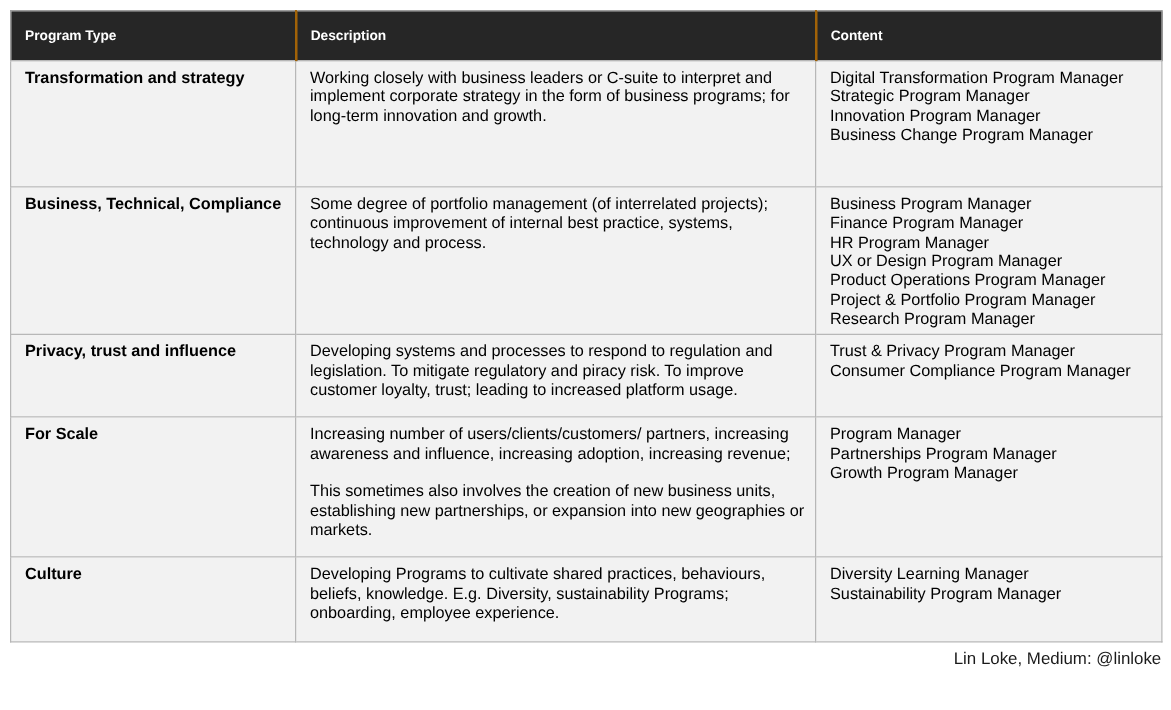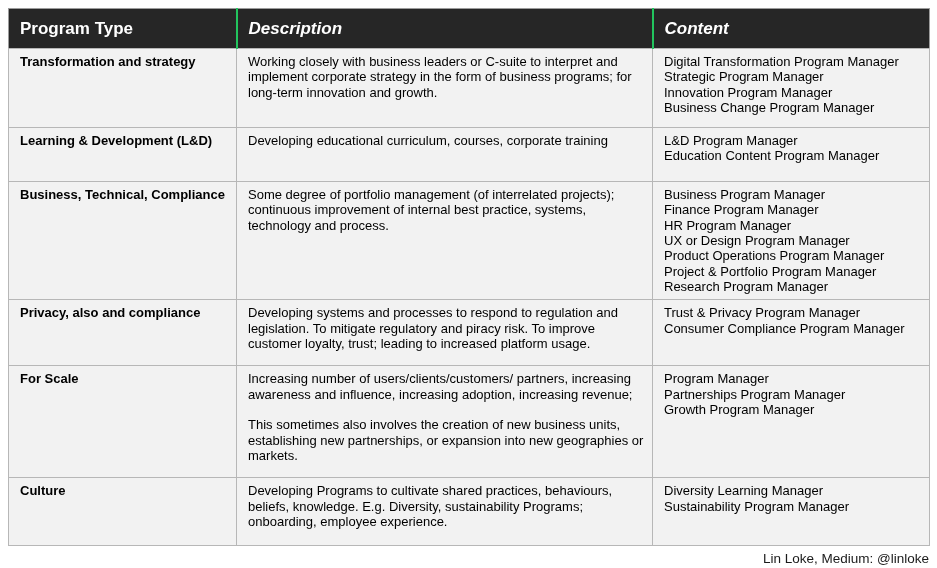--- a/index.html
+++ b/index.html
@@ -21,42 +21,42 @@
   }
   col.c-type  { width: 228px; }
   col.c-desc  { width: 416px; }
   col.c-ex    { width: 277px; }
 
   th {
     background: #262626;
     color: #ffffff;
     text-align: left;
     vertical-align: middle;
-    font-size: 17px;
+    font-size: 11px;
     font-weight: bold;
     height: 40px;
     padding: 6px 10px 6px 11px;
     border-bottom: 1px solid #b7b7b7;
   }
-  th + th { border-left: 2px solid #22c55e; font-style: italic; }
+  th + th { border-left: 2px solid #a16207; }
 
   td {
     background: #f2f2f2;
     color: #000000;
     font-size: 13px;
     line-height: 1.18;
     vertical-align: top;
     padding: 5px 8px 5px 11px;
     border: 1px solid #b7b7b7;
     white-space: pre-line;
     overflow: hidden;
   }
   td.type-cell { font-weight: bold; }
 
-  tr.r0 { height: 79px; }
+  tr.r0 { height: 101px; }
   tr.r1 { height: 54px; }
   tr.r2 { height: 108px; }
   tr.r3 { height: 66px; }
   tr.r4 { height: 112px; margin-top: 12px; }
   tr.r5 { height: 68px; }
 
   .footer {
     width: 921px;
     margin-top: 5px;
     text-align: right;
@@ -83,39 +83,33 @@
     </thead>
     <tbody>
       <tr class="r0">
         <td class="type-cell">Transformation and strategy</td>
         <td class="desc-cell">Working closely with business leaders or C-suite to interpret and implement corporate strategy in the form of business programs; for long-term innovation and growth.</td>
         <td class="ex-cell">Digital Transformation Program Manager
 Strategic Program Manager
 Innovation Program Manager
 Business Change Program Manager</td>
       </tr>
-      <tr class="r1">
-        <td class="type-cell">Learning &amp; Development (L&amp;D)</td>
-        <td class="desc-cell">Developing educational curriculum, courses, corporate training</td>
-        <td class="ex-cell">L&amp;D Program Manager
-Education Content Program Manager</td>
-      </tr>
       <tr class="r2">
         <td class="type-cell">Business, Technical, Compliance</td>
         <td class="desc-cell">Some degree of portfolio management (of interrelated projects); continuous improvement of internal best practice, systems, technology and process.</td>
         <td class="ex-cell">Business Program Manager
 Finance Program Manager
 HR Program Manager
 UX or Design Program Manager
 Product Operations Program Manager
 Project &amp; Portfolio Program Manager
 Research Program Manager</td>
       </tr>
       <tr class="r3">
-        <td class="type-cell">Privacy, also and compliance</td>
+        <td class="type-cell">Privacy, trust and influence</td>
         <td class="desc-cell">Developing systems and processes to respond to regulation and legislation. To mitigate regulatory and piracy risk. To improve customer loyalty, trust; leading to increased platform usage.</td>
         <td class="ex-cell">Trust &amp; Privacy Program Manager
 Consumer Compliance Program Manager</td>
       </tr>
       <tr class="r4">
         <td class="type-cell">For Scale</td>
         <td class="desc-cell">Increasing number of users/clients/customers/ partners, increasing awareness and influence, increasing adoption, increasing revenue;
 
 This sometimes also involves the creation of new business units, establishing new partnerships, or expansion into new geographies or markets.</td>
         <td class="ex-cell">Program Manager

